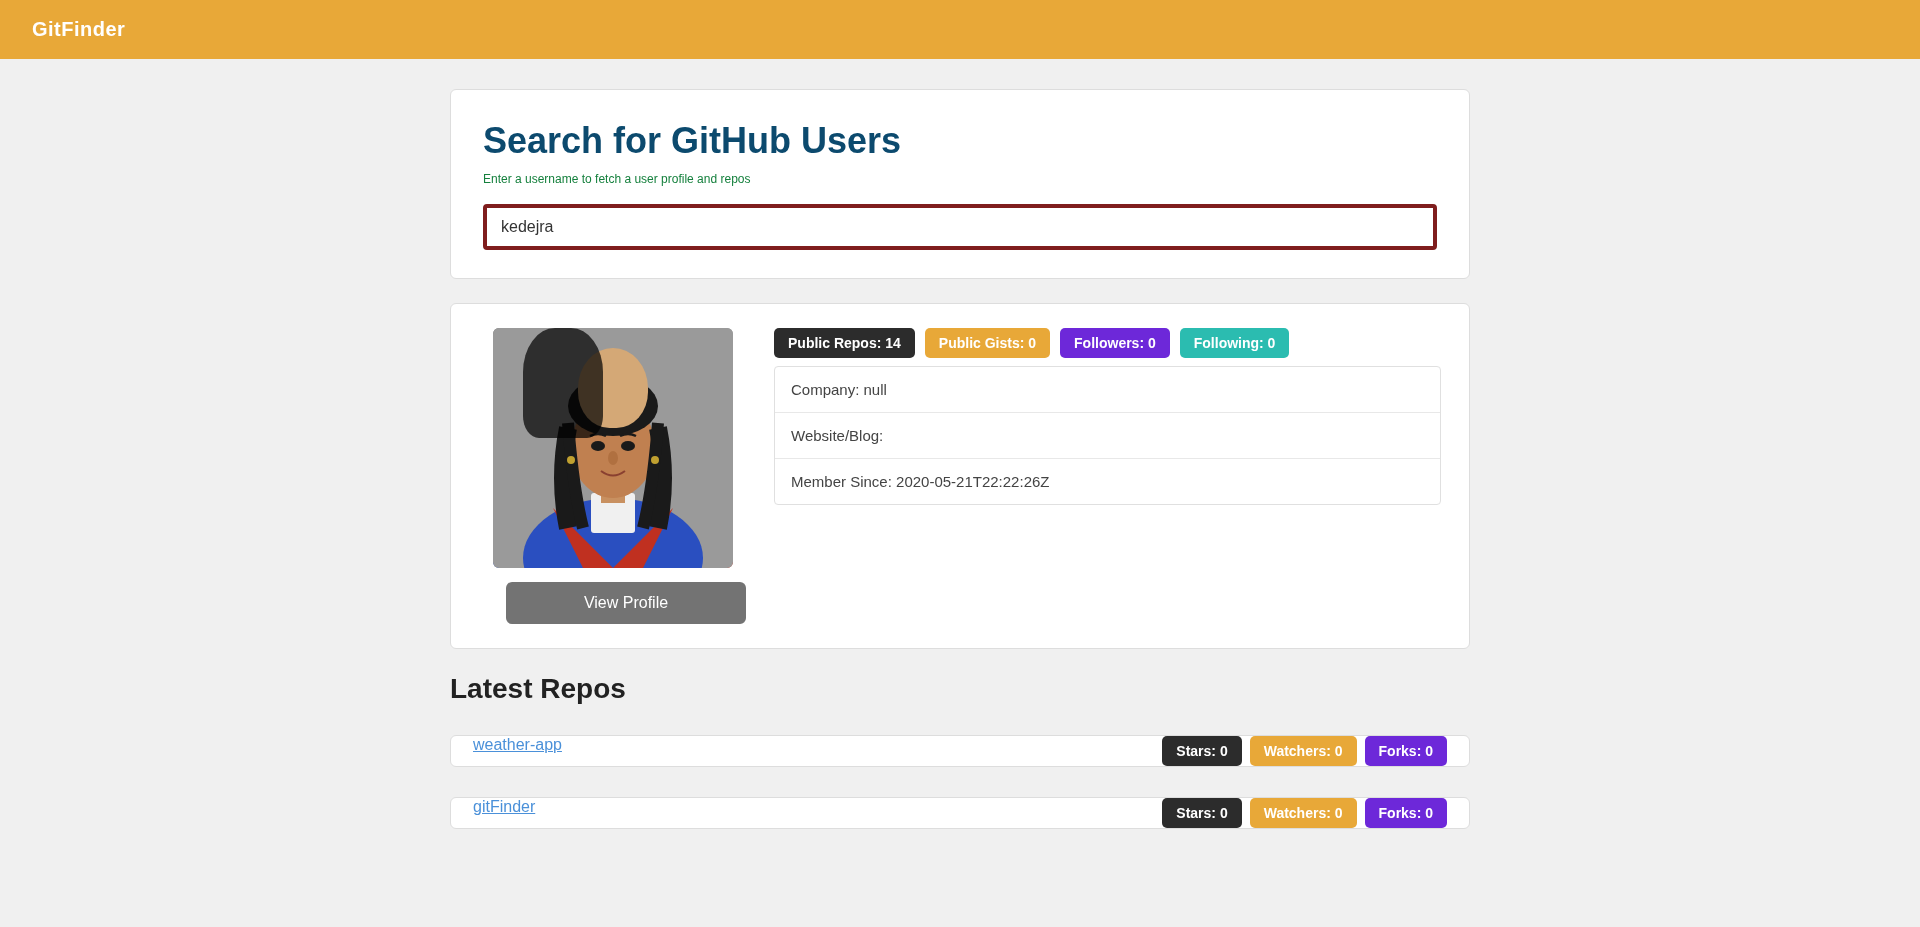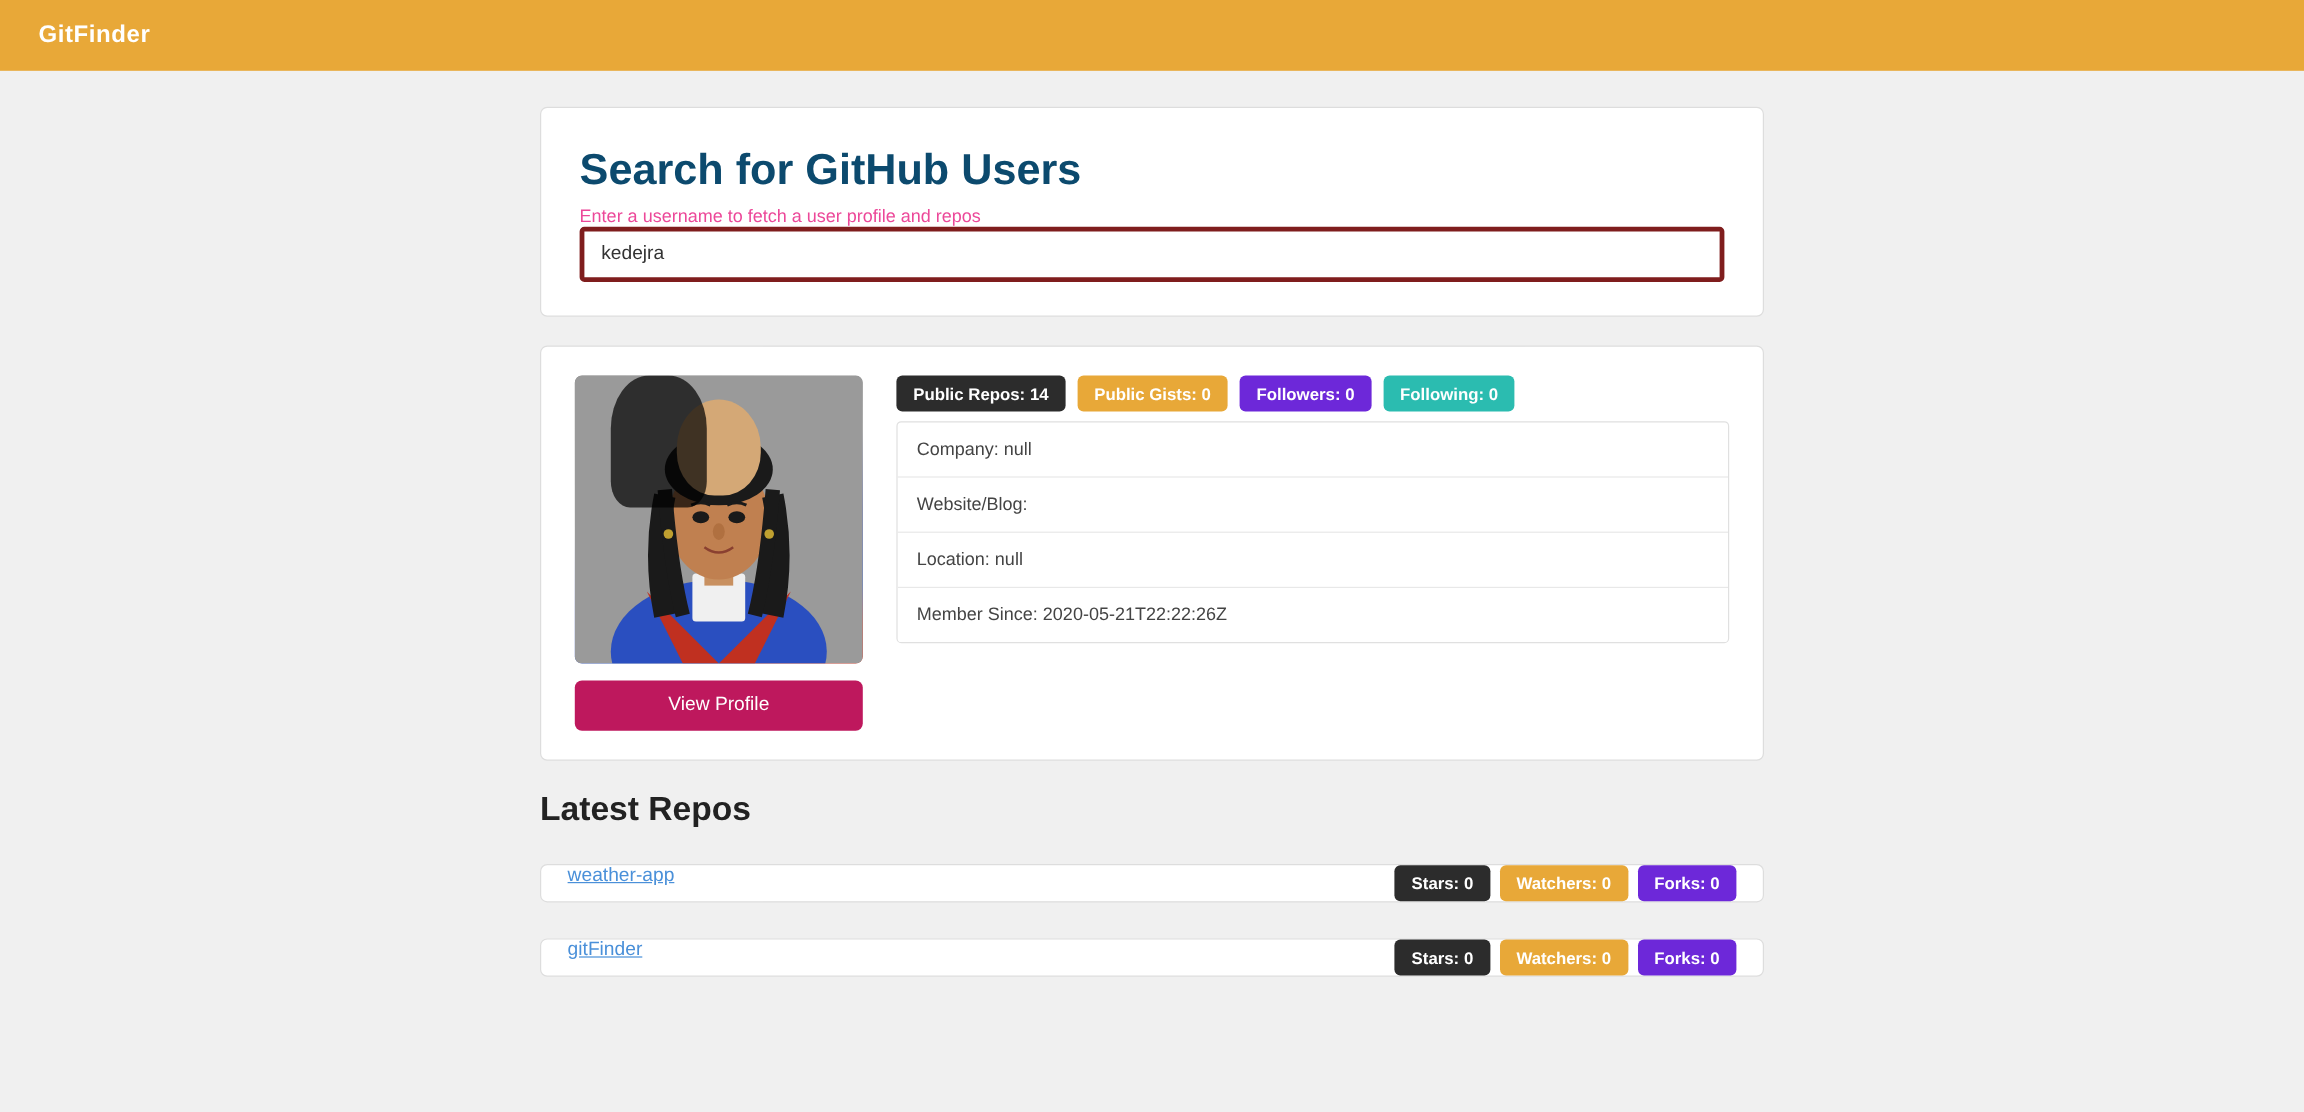--- a/index.html
+++ b/index.html
@@ -43,22 +43,23 @@
     }
 
     .search-card h1 {
       font-size: 36px;
       font-weight: bold;
       color: #0c4a6e;
       margin-bottom: 10px;
     }
 
     .search-card .subtitle {
-      color: #ec4899;
-      font-size: 15px;
+      color: #15803d;
+      font-size: 12px;
+      margin-bottom: 18px;
     }
 
     .search-input {
       width: 100%;
       border: 4px solid #7f1d1d;
       border-radius: 4px;
       padding: 10px 14px;
       font-size: 16px;
       color: #333;
       outline: none;
@@ -114,28 +115,29 @@
       top: 0;
       left: 30px;
       width: 80px;
       height: 110px;
       background: rgba(0,0,0,0.7);
       border-radius: 40% 40% 20% 20%;
     }
 
     .view-profile-btn {
       width: 240px;
-      background-color: #be185d;
+      background-color: #737373;
       color: #fff;
       border: none;
       border-radius: 6px;
       padding: 12px 32px;
       font-size: 16px;
       cursor: pointer;
       text-align: center;
+      margin-left: 27px;
     }
 
     .profile-details {
       flex: 1;
     }
 
     .badges-row {
       display: flex;
       gap: 10px;
       margin-bottom: 8px;
@@ -271,21 +273,20 @@
         <div class="badges-row">
           <span class="badge badge-dark">Public Repos: 14</span>
           <span class="badge badge-orange">Public Gists: 0</span>
           <span class="badge badge-gray">Followers: 0</span>
           <span class="badge badge-teal">Following: 0</span>
         </div>
 
         <div class="info-table">
           <div class="info-row">Company: null</div>
           <div class="info-row">Website/Blog:</div>
-          <div class="info-row">Location: null</div>
           <div class="info-row">Member Since: 2020-05-21T22:22:26Z</div>
         </div>
 
       </div>
     </div>
   </div>
 
   <div class="latest-repos-section">
     <h2 class="latest-repos-title">Latest Repos</h2>
 

